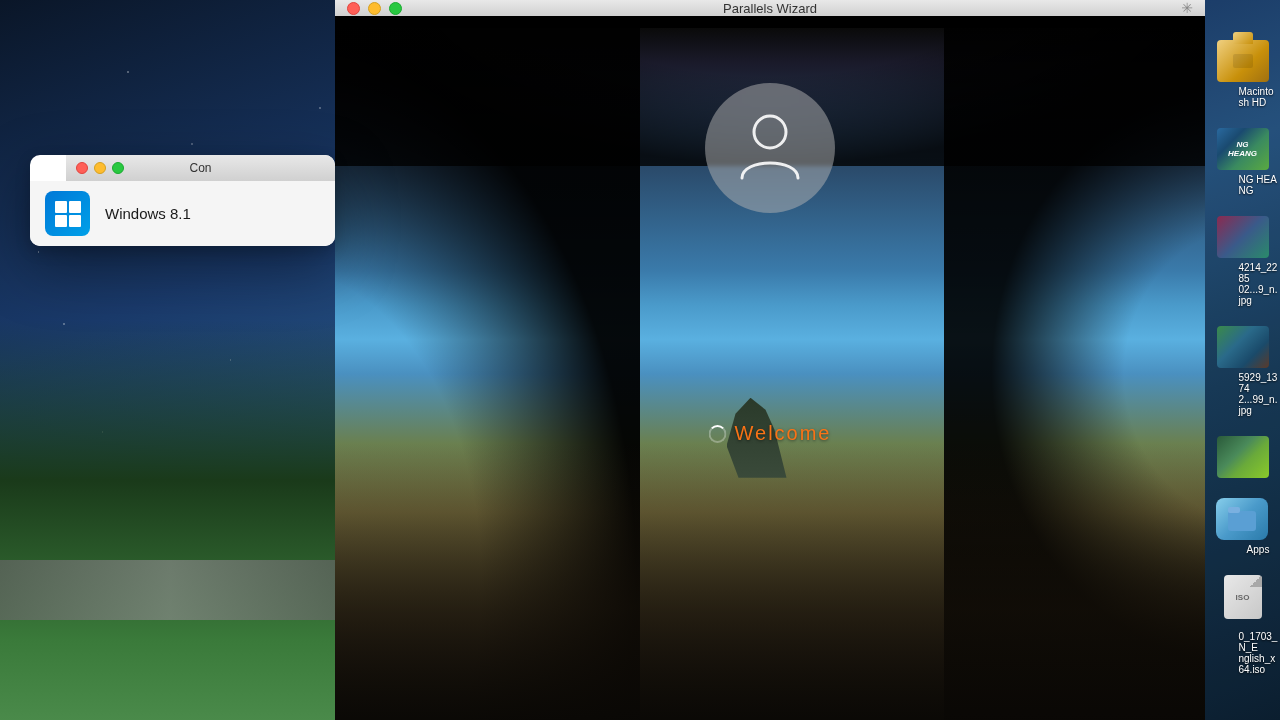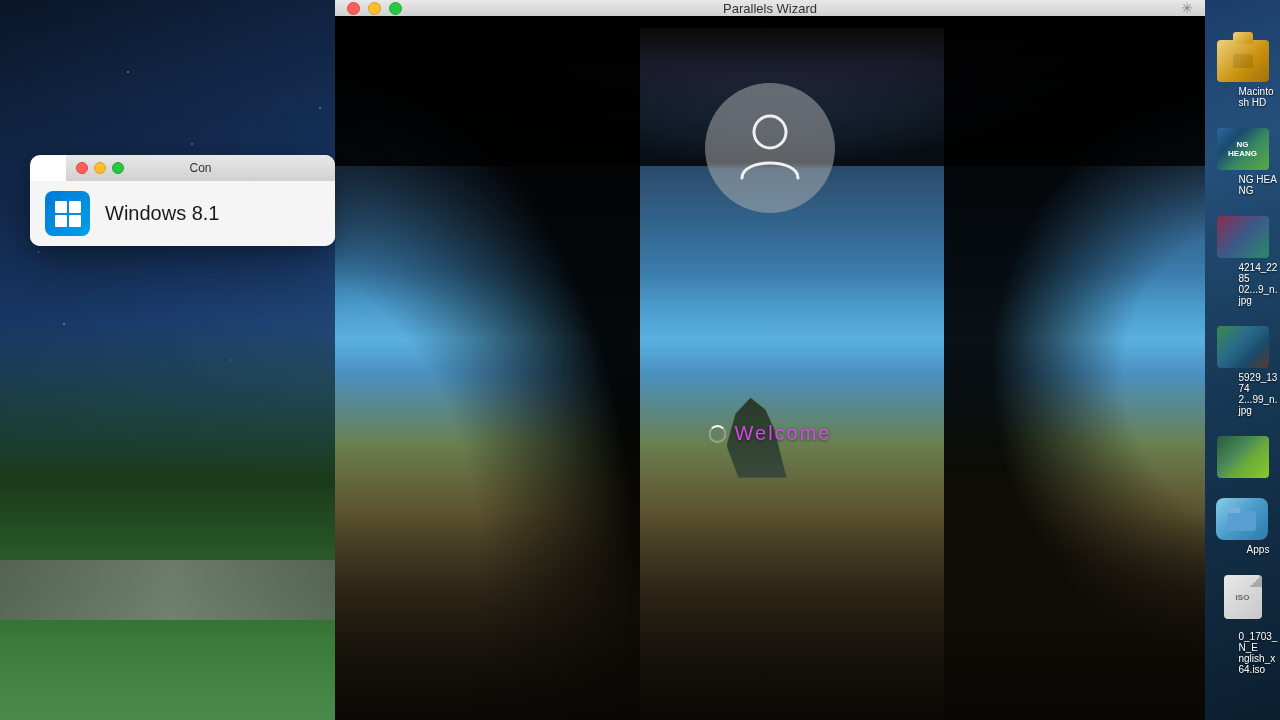--- a/index.html
+++ b/index.html
@@ -379,21 +379,21 @@
     .welcome-spinner {
       width: 18px;
       height: 18px;
       border: 2px solid rgba(255,255,255,0.3);
       border-top: 2px solid white;
       border-radius: 50%;
       animation: spin 1s linear infinite;
     }
 
     .welcome-text {
-      color: #d946ef;
+      color: #f97316;
       font-size: 20px;
       font-weight: 300;
       letter-spacing: 2px;
       text-shadow: 0 1px 3px rgba(0,0,0,0.5);
     }
 
     
     .control-window {
       position: absolute;
       top: 155px;
@@ -480,21 +480,21 @@
     .vm-icon-win10::before {
       content: '';
       position: absolute;
       width: 20px;
       height: 20px;
       background: radial-gradient(circle, #888 0%, #555 100%);
       border-radius: 50%;
     }
 
     .vm-name {
-      font-size: 20px;
+      font-size: 15px;
       color: #1a1a1a;
       font-weight: 400;
     }
 
     
     .win-logo {
       display: grid;
       grid-template-columns: 1fr 1fr;
       gap: 2px;
       width: 26px;
@@ -527,21 +527,21 @@
   <div class="sidebar-item">
     <div class="mac-hd-icon">
       <svg width="20" height="14" viewBox="0 0 20 14" fill="none">
         <rect width="20" height="14" rx="2" fill="rgba(0,0,0,0.1)"></rect>
       </svg>
     </div>
     <span class="sidebar-label">Macintosh HD</span>
   </div>
 
   <div class="sidebar-item">
-    <div class="thumb-img thumb-img-1" style="display:flex;align-items:center;justify-content:center;">
+    <div class="thumb-img thumb-img-1" style="display:flex;align-items:center;justify-content:center;font-style:italic;">
       <span style="color:white;font-size:8px;font-weight:bold;text-align:center;">NG<br>HEANG</span>
     </div>
     <span class="sidebar-label sidebar-label-small">NG HEANG</span>
   </div>
 
   <div class="sidebar-item">
     <div class="thumb-img thumb-img-2"></div>
     <span class="sidebar-label sidebar-label-small">4214_2285<br>02...9_n.jpg</span>
   </div>
 

